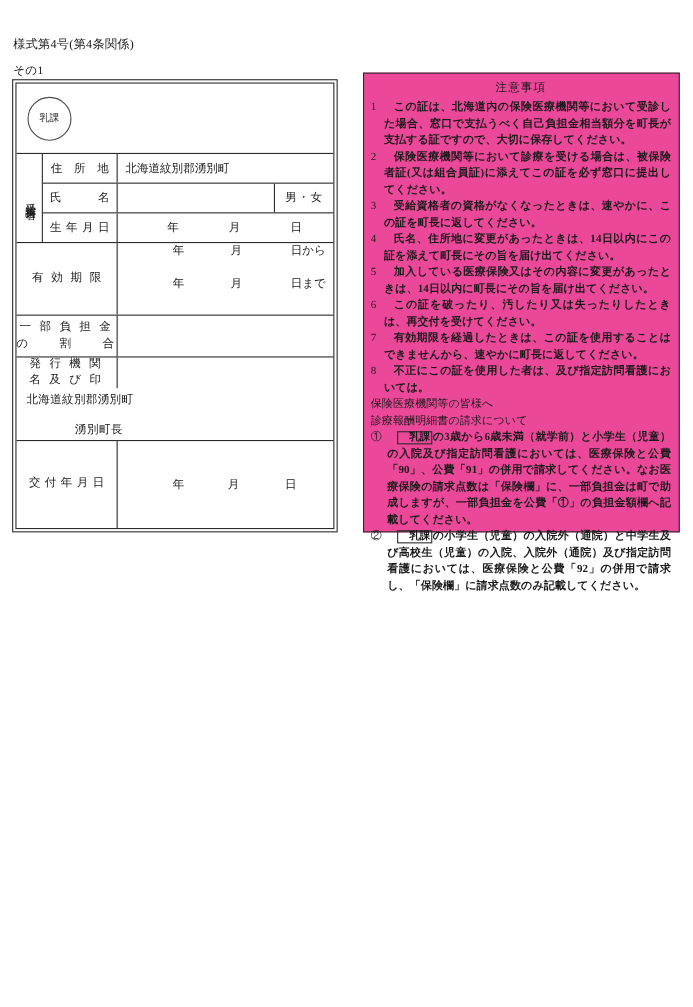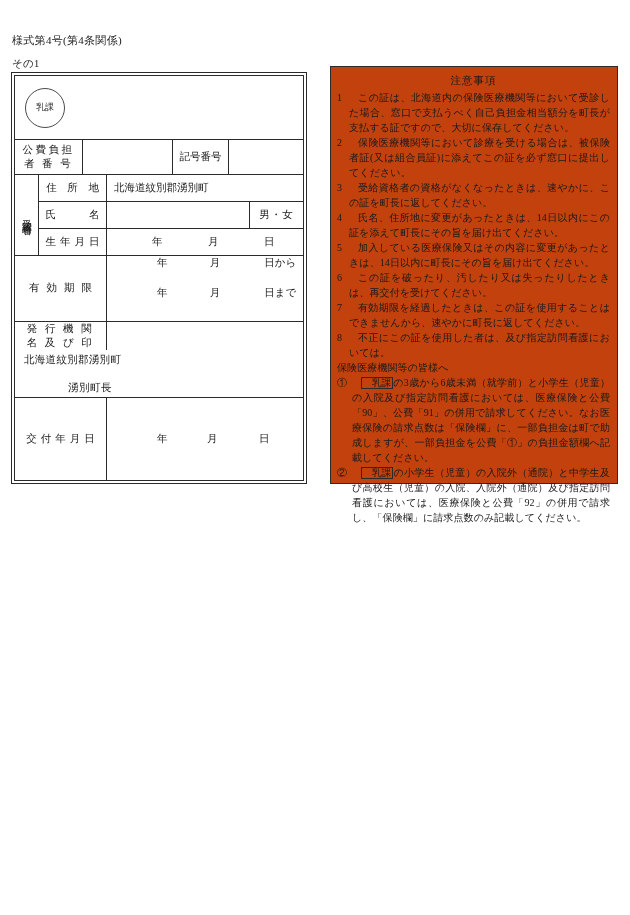--- a/index.html
+++ b/index.html
@@ -251,21 +251,21 @@
 
   
   .notes-panel {
     position: absolute;
     left: 330px;
     top: 66px;
     width: 288px;
     height: 418px;
     border: 1px solid #2b2b2b;
     box-sizing: border-box;
-    background: #c2410c;
+    background: #ec4899;
     padding: 6px 7px 6px 6px;
     font-size: 10px;
     line-height: 1.5;
   }
   .notes-title {
     text-align: center;
     font-size: 10.5px;
     letter-spacing: 1px;
     margin-bottom: 1px;
   }
@@ -280,20 +280,21 @@
     text-align: left;
     font-size: 10px;
   }
   .note-num.circled { width: 15px; min-width: 15px; }
   .note-text {
     flex: 1;
     text-align: justify;
     text-justify: inter-character;
     letter-spacing: 0.1px;
     text-indent: 9px;
+    font-weight: bold;
   }
   .note-plain {
     text-align: left;
     text-indent: 0;
     letter-spacing: 0.1px;
   }
   .boxed-tag {
     border: 1px solid #2b2b2b;
     padding: 0 1px;
     display: inline-block;
@@ -307,29 +308,20 @@
 <div class="doc-header">様式第4号(第4条関係)</div>
 <div class="doc-subheader">その1</div>
 
 <div class="cert-card">
   <div class="cert-inner">
 
     <div class="cert-titleband">
       <div class="seal-circle">乳課</div>
     </div>
 
-    <div class="row r-kouhi">
-      <div class="cell lbl bordered-r c-kouhi-label">
-        <span class="l1">公費負担</span>
-        <span class="l2">者 番 号</span>
-      </div>
-      <div class="cell bordered-r c-kouhi-val"></div>
-      <div class="cell bordered-r c-kigou-label">記号番号</div>
-      <div class="cell c-kigou-val"></div>
-    </div>
 
     <div class="recipient-block">
       <div class="v-label">
         <span>受給資格者</span>
       </div>
       <div class="recipient-rows">
 
         <div class="rrow">
           <div class="rlbl">住 所 地</div>
           <div class="rval">北海道紋別郡湧別町</div>
@@ -364,20 +356,27 @@
           <span class="u d">日から</span>
         </span>
         <span class="dateline">
           <span class="u y">年</span>
           <span class="u m">月</span>
           <span class="u d">日まで</span>
         </span>
       </div>
     </div>
 
+    <div class="row r-ichibu">
+      <div class="cell lbl bordered-r c-ichibu-label">
+        <span class="l1">一 部 負 担 金</span>
+        <span class="l2">の　　割　　合</span>
+      </div>
+      <div class="cell c-ichibu-val"></div>
+    </div>
 
     <div class="row r-hakko">
       <div class="cell lbl bordered-r c-hakko-label">
         <span class="l1">発 行 機 関</span>
         <span class="l2">名 及 び 印</span>
       </div>
       <div class="cell c-hakko-val">
         <span class="org">北海道紋別郡湧別町</span>
         <span class="mayor">湧別町長</span>
       </div>
@@ -425,20 +424,21 @@
   <div class="note-item">
     <span class="note-num">7</span>
     <span class="note-text">有効期限を経過したときは、この証を使用することはできませんから、速やかに町長に返してください。</span>
   </div>
   <div class="note-item">
     <span class="note-num">8</span>
     <span class="note-text">不正にこの証を使用した者は、及び指定訪問看護においては。</span>
   </div>
 
   <div class="note-plain">保険医療機関等の皆様へ</div>
+  <div class="note-plain">診療報酬明細書の請求について</div>
 
   <div class="note-item">
     <span class="note-num circled">①</span>
     <span class="note-text"><span class="boxed-tag">乳課</span><span>の3歳から6歳未満（就学前）と小学生（児童）の入院及び指定訪問看護においては、医療保険と公費「90」、公費「91」の併用で請求してください。なお医療保険の請求点数は「保険欄」に、一部負担金は町で助成しますが、一部負担金を公費「①」の負担金額欄へ記載してください。</span></span>
   </div>
   <div class="note-item">
     <span class="note-num circled">②</span>
     <span class="note-text"><span class="boxed-tag">乳課</span><span>の小学生（児童）の入院外（通院）と中学生及び高校生（児童）の入院、入院外（通院）及び指定訪問看護においては、医療保険と公費「92」の併用で請求し、「保険欄」に請求点数のみ記載してください。</span></span>
   </div>
 </div>

